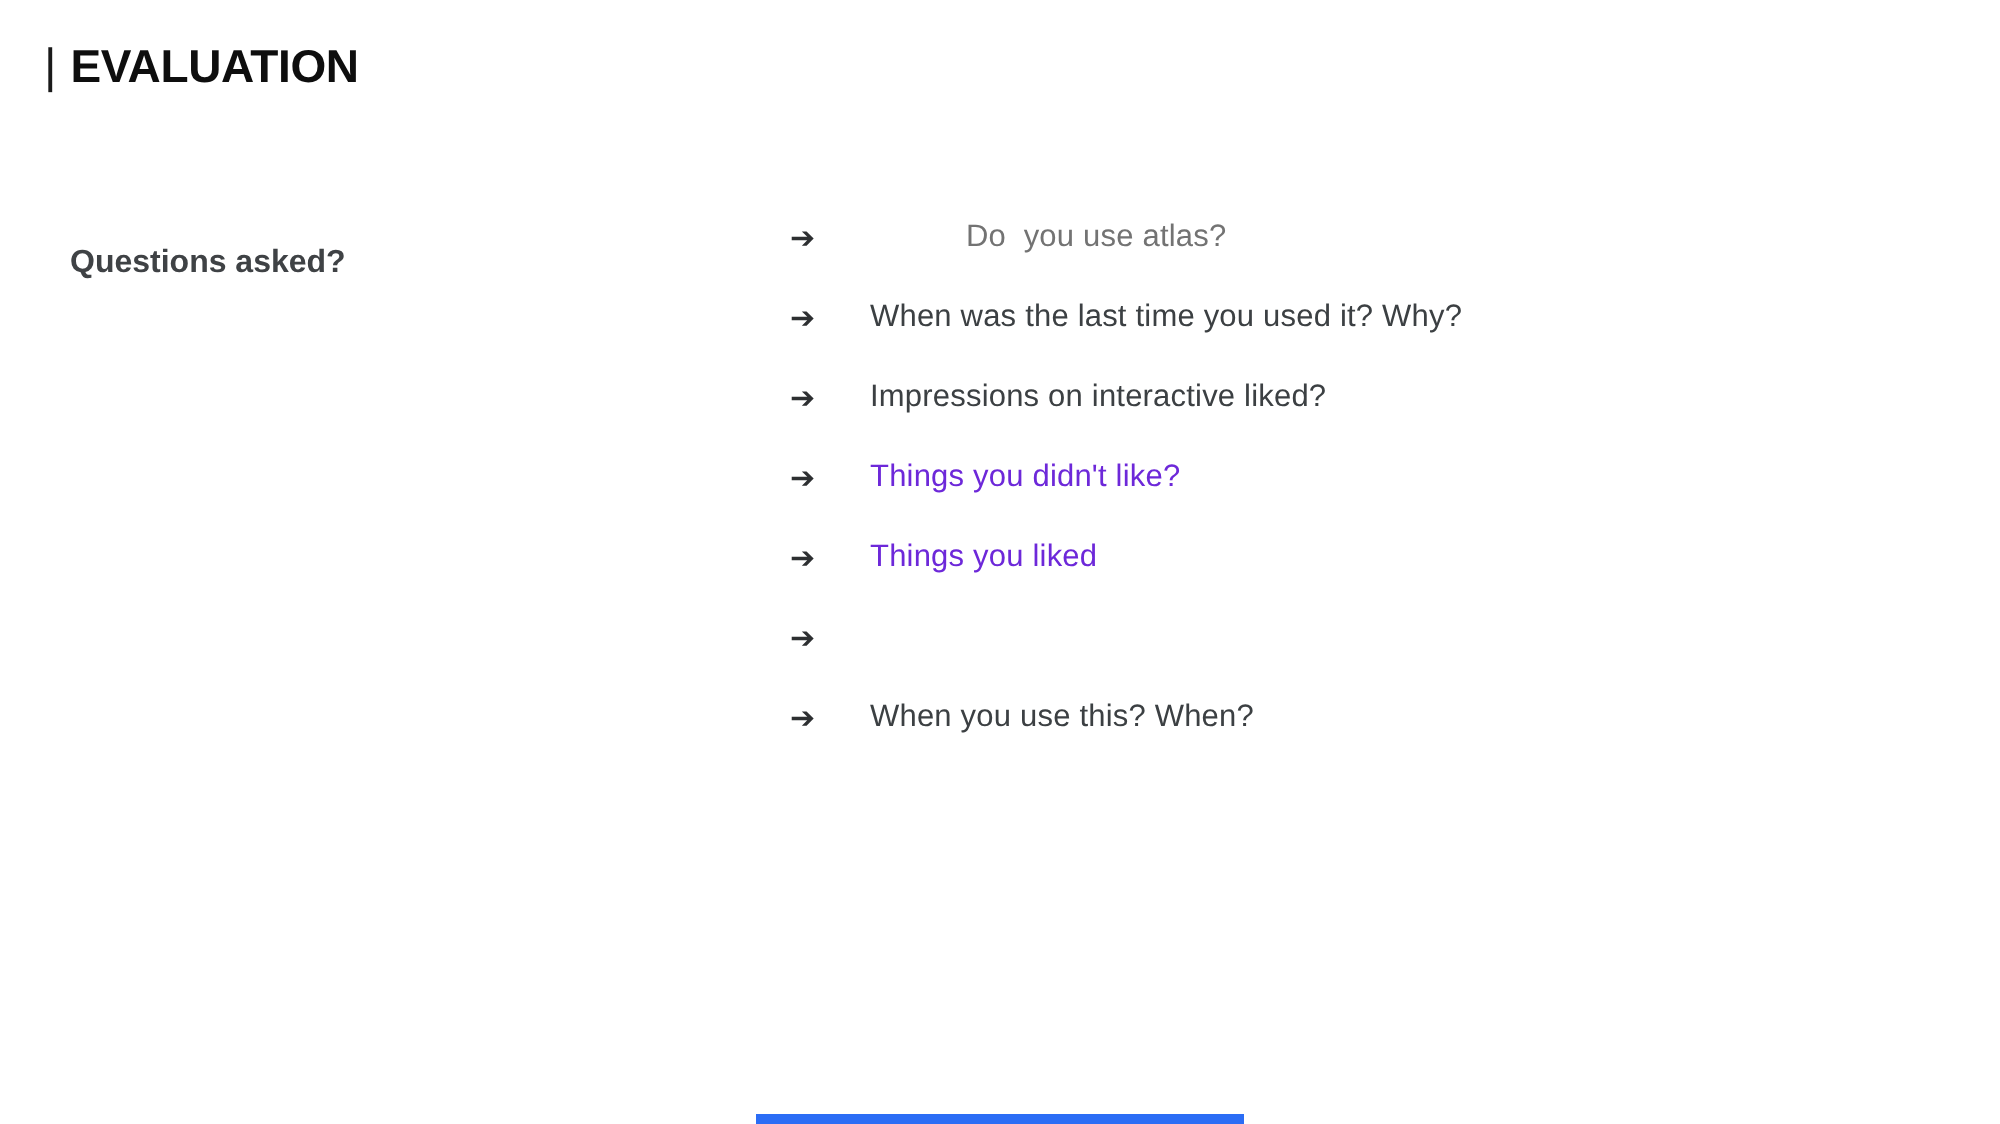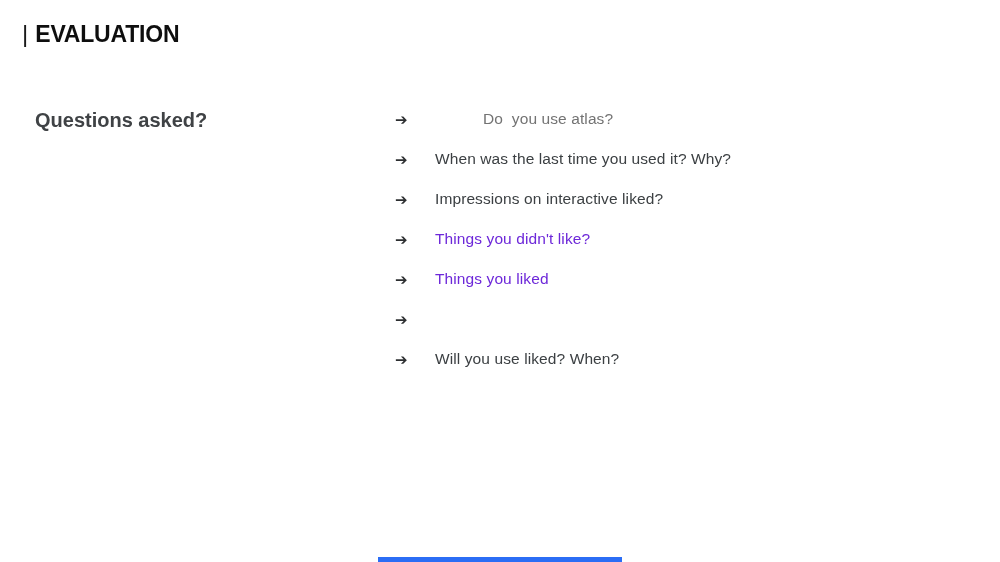--- a/index.html
+++ b/index.html
@@ -32,22 +32,22 @@
   .title-text {
     font-size: 23px;
     font-weight: 800;
     letter-spacing: -0.2px;
     color: #0e0e0e;
     text-align: right;
   }
   .left-label {
     position: absolute;
     left: 35px;
-    top: 109px;
-    font-size: 20px;
+    top: 123px;
+    font-size: 16px;
     font-weight: 700;
     color: #3f4245;
   }
   .question-list {
     position: absolute;
     left: 395px;
     top: 99px;
     list-style: none;
   }
   .question-item {
@@ -114,19 +114,19 @@
     <span class="arrow">➔</span>
     <span class="question-text" style="color: #6d28d9;">Things you liked</span>
   </li>
 
   <li class="question-item">
     <span class="arrow">➔</span>
   </li>
 
   <li class="question-item">
     <span class="arrow">➔</span>
-    <span class="question-text" style="color: rgb(60, 64, 67);">Will you use liked? When?</span>
+    <span class="question-text" style="color: rgb(60, 64, 67);">When you use this? When?</span>
   </li>
 </ul>
 
   <div class="bottom-bar" style="background: rgb(43, 109, 245);"></div>
 
 </div>
 
 </body></html>

